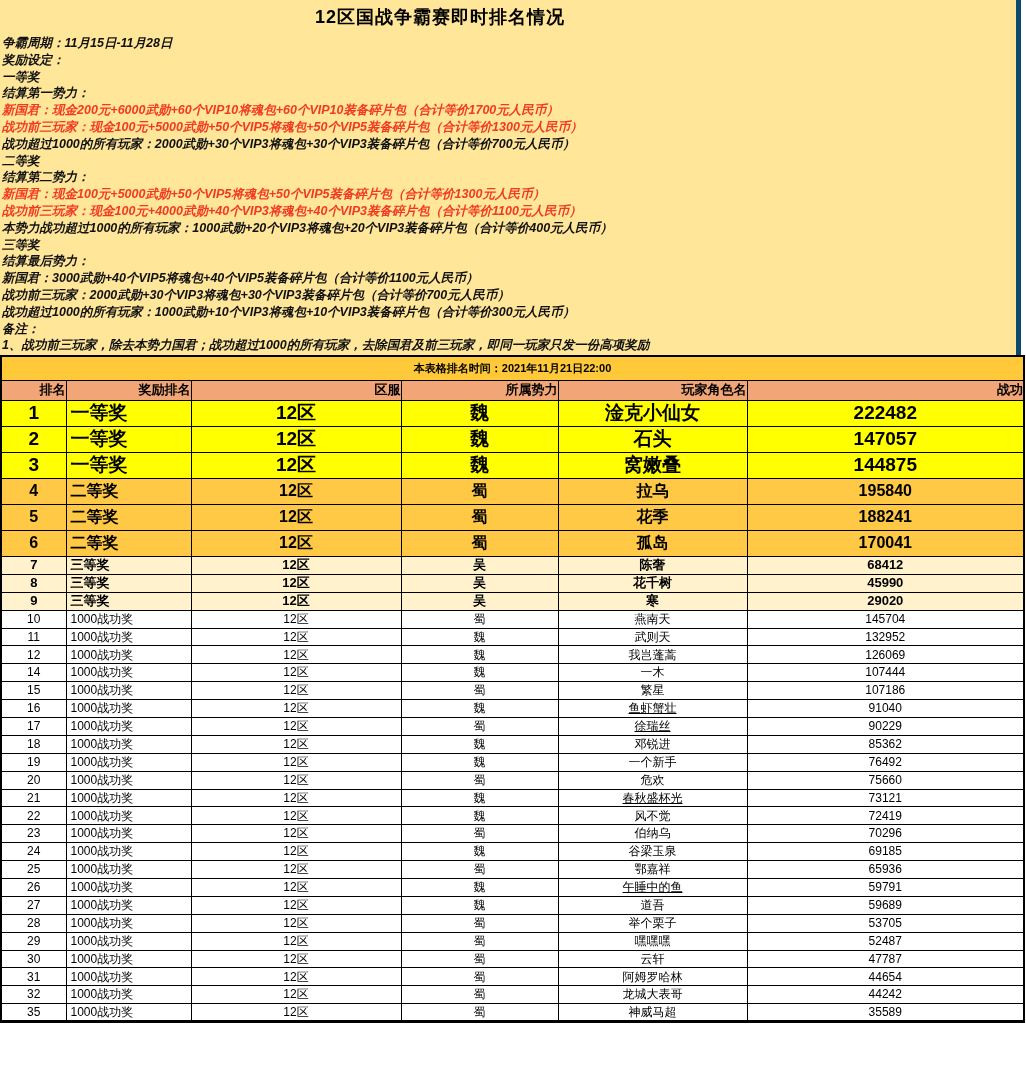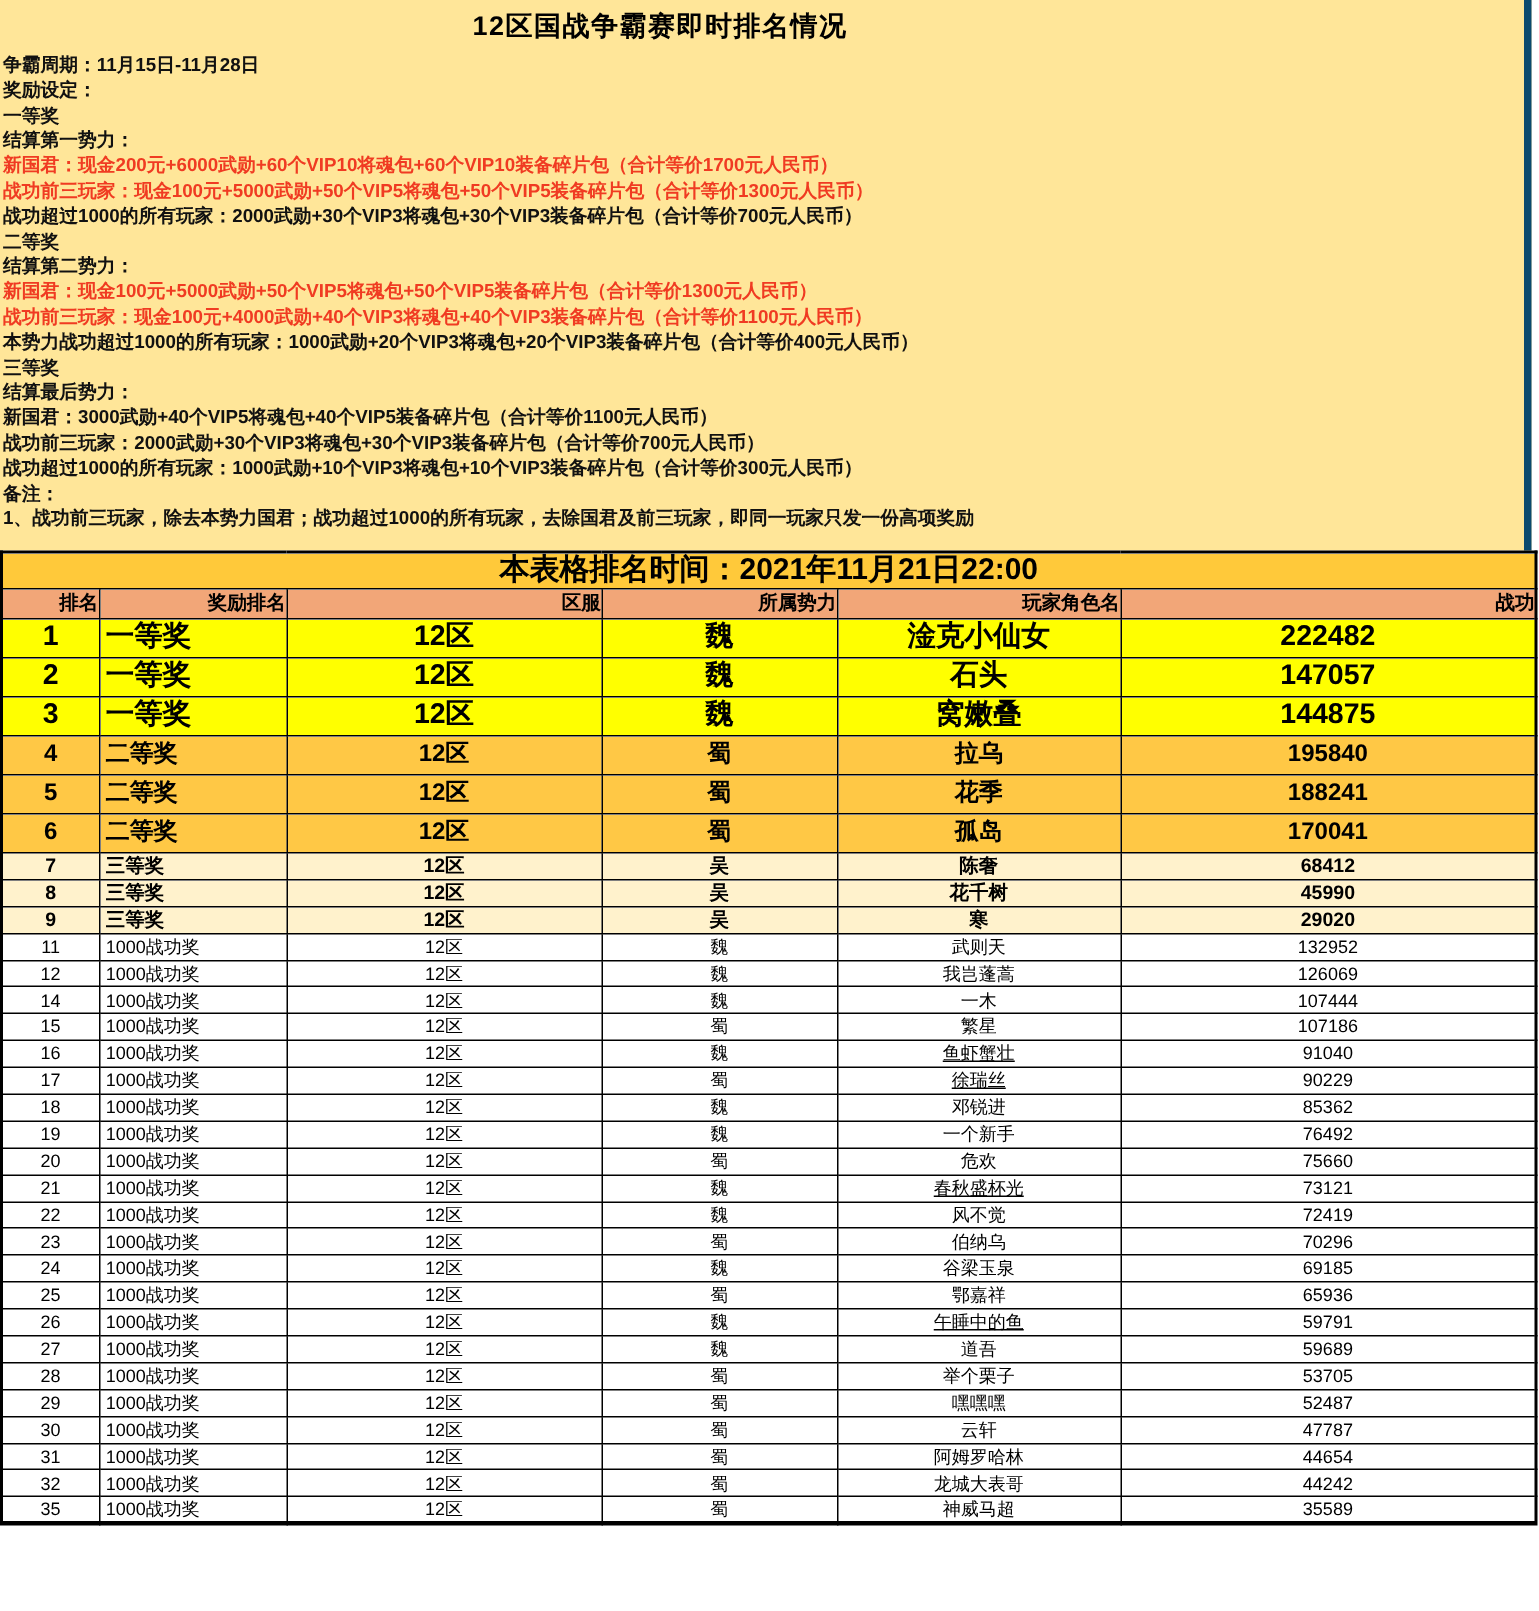--- a/index.html
+++ b/index.html
@@ -22,21 +22,21 @@
   .title-row {
     height: 33px;
     width: 880px;
     display: flex;
     align-items: center;
     justify-content: center;
     font-size: 18px;
     font-weight: bold;
     letter-spacing: 1px;
   }
-  .info-section { padding: 2px 0 13px 2px; }
+  .info-section { padding: 2px 0 1px 2px; font-style: italic; }
   .info-line {
     height: 16.8px;
     line-height: 16.8px;
     font-size: 12.5px;
     font-weight: 600;
     white-space: nowrap;
     color: #111;
   }
   .info-line.red { color: var(--red-text); }
   table.rank-table {
@@ -57,21 +57,21 @@
     padding: 0;
     text-align: center;
     vertical-align: middle;
     line-height: 1.05;
     overflow: hidden;
     white-space: nowrap;
   }
   .banner-cell {
     height: 24px;
     background: var(--banner-bg);
-    font-size: 20px;
+    font-size: 11px;
     font-weight: bold;
   }
   th {
     height: 20px;
     background: var(--header-bg);
     font-size: 13px;
     font-weight: 600;
     text-align: right;
   }
   tr.tier1 td { background: var(--tier1-bg); height: 26px; font-size: 19px; font-weight: bold; }
@@ -199,20 +199,28 @@
         </tr>
         <tr class="tier3">
           <td class="rank-col">9</td>
           <td class="award-col">三等奖</td>
           <td class="server-col">12区</td>
           <td class="faction-col">吴</td>
           <td class="player-col">寒</td>
           <td class="merit-col">29020</td>
         </tr>
         <tr class="tier0">
+          <td class="rank-col">10</td>
+          <td class="award-col">1000战功奖</td>
+          <td class="server-col">12区</td>
+          <td class="faction-col">蜀</td>
+          <td class="player-col">燕南天</td>
+          <td class="merit-col">145704</td>
+        </tr>
+        <tr class="tier0">
           <td class="rank-col">11</td>
           <td class="award-col">1000战功奖</td>
           <td class="server-col">12区</td>
           <td class="faction-col">魏</td>
           <td class="player-col">武则天</td>
           <td class="merit-col">132952</td>
         </tr>
         <tr class="tier0">
           <td class="rank-col">12</td>
           <td class="award-col">1000战功奖</td>

